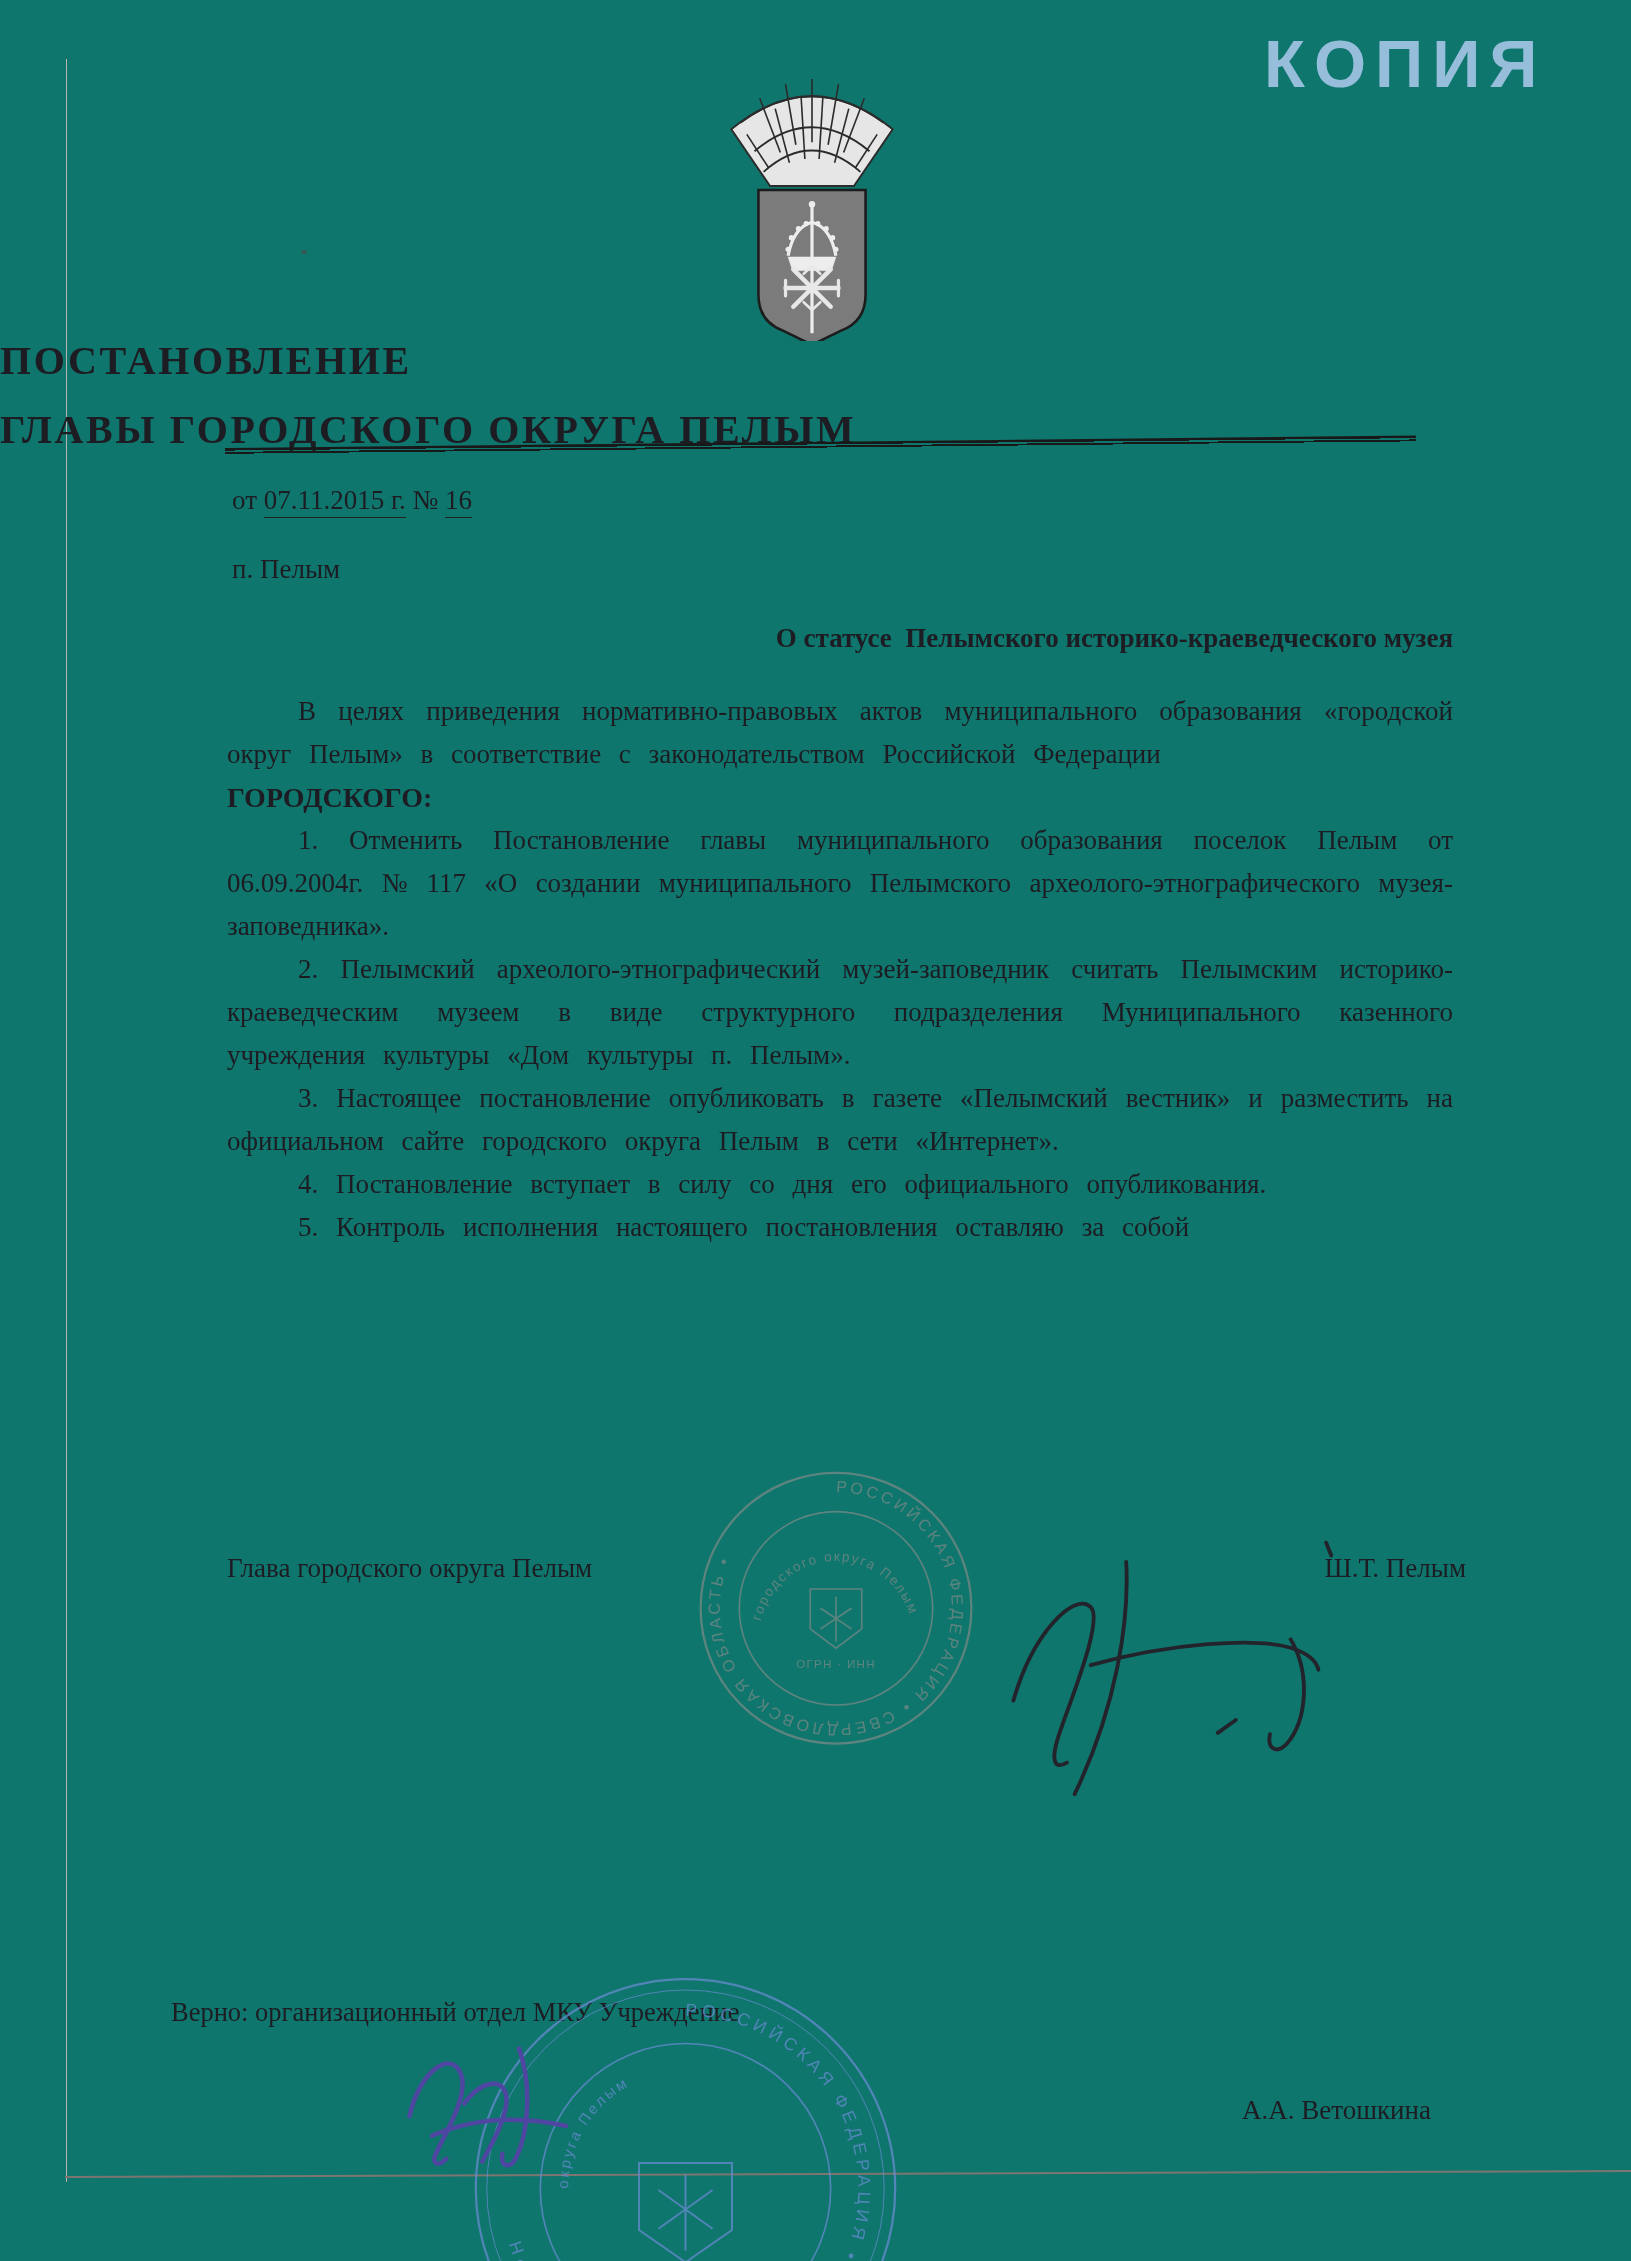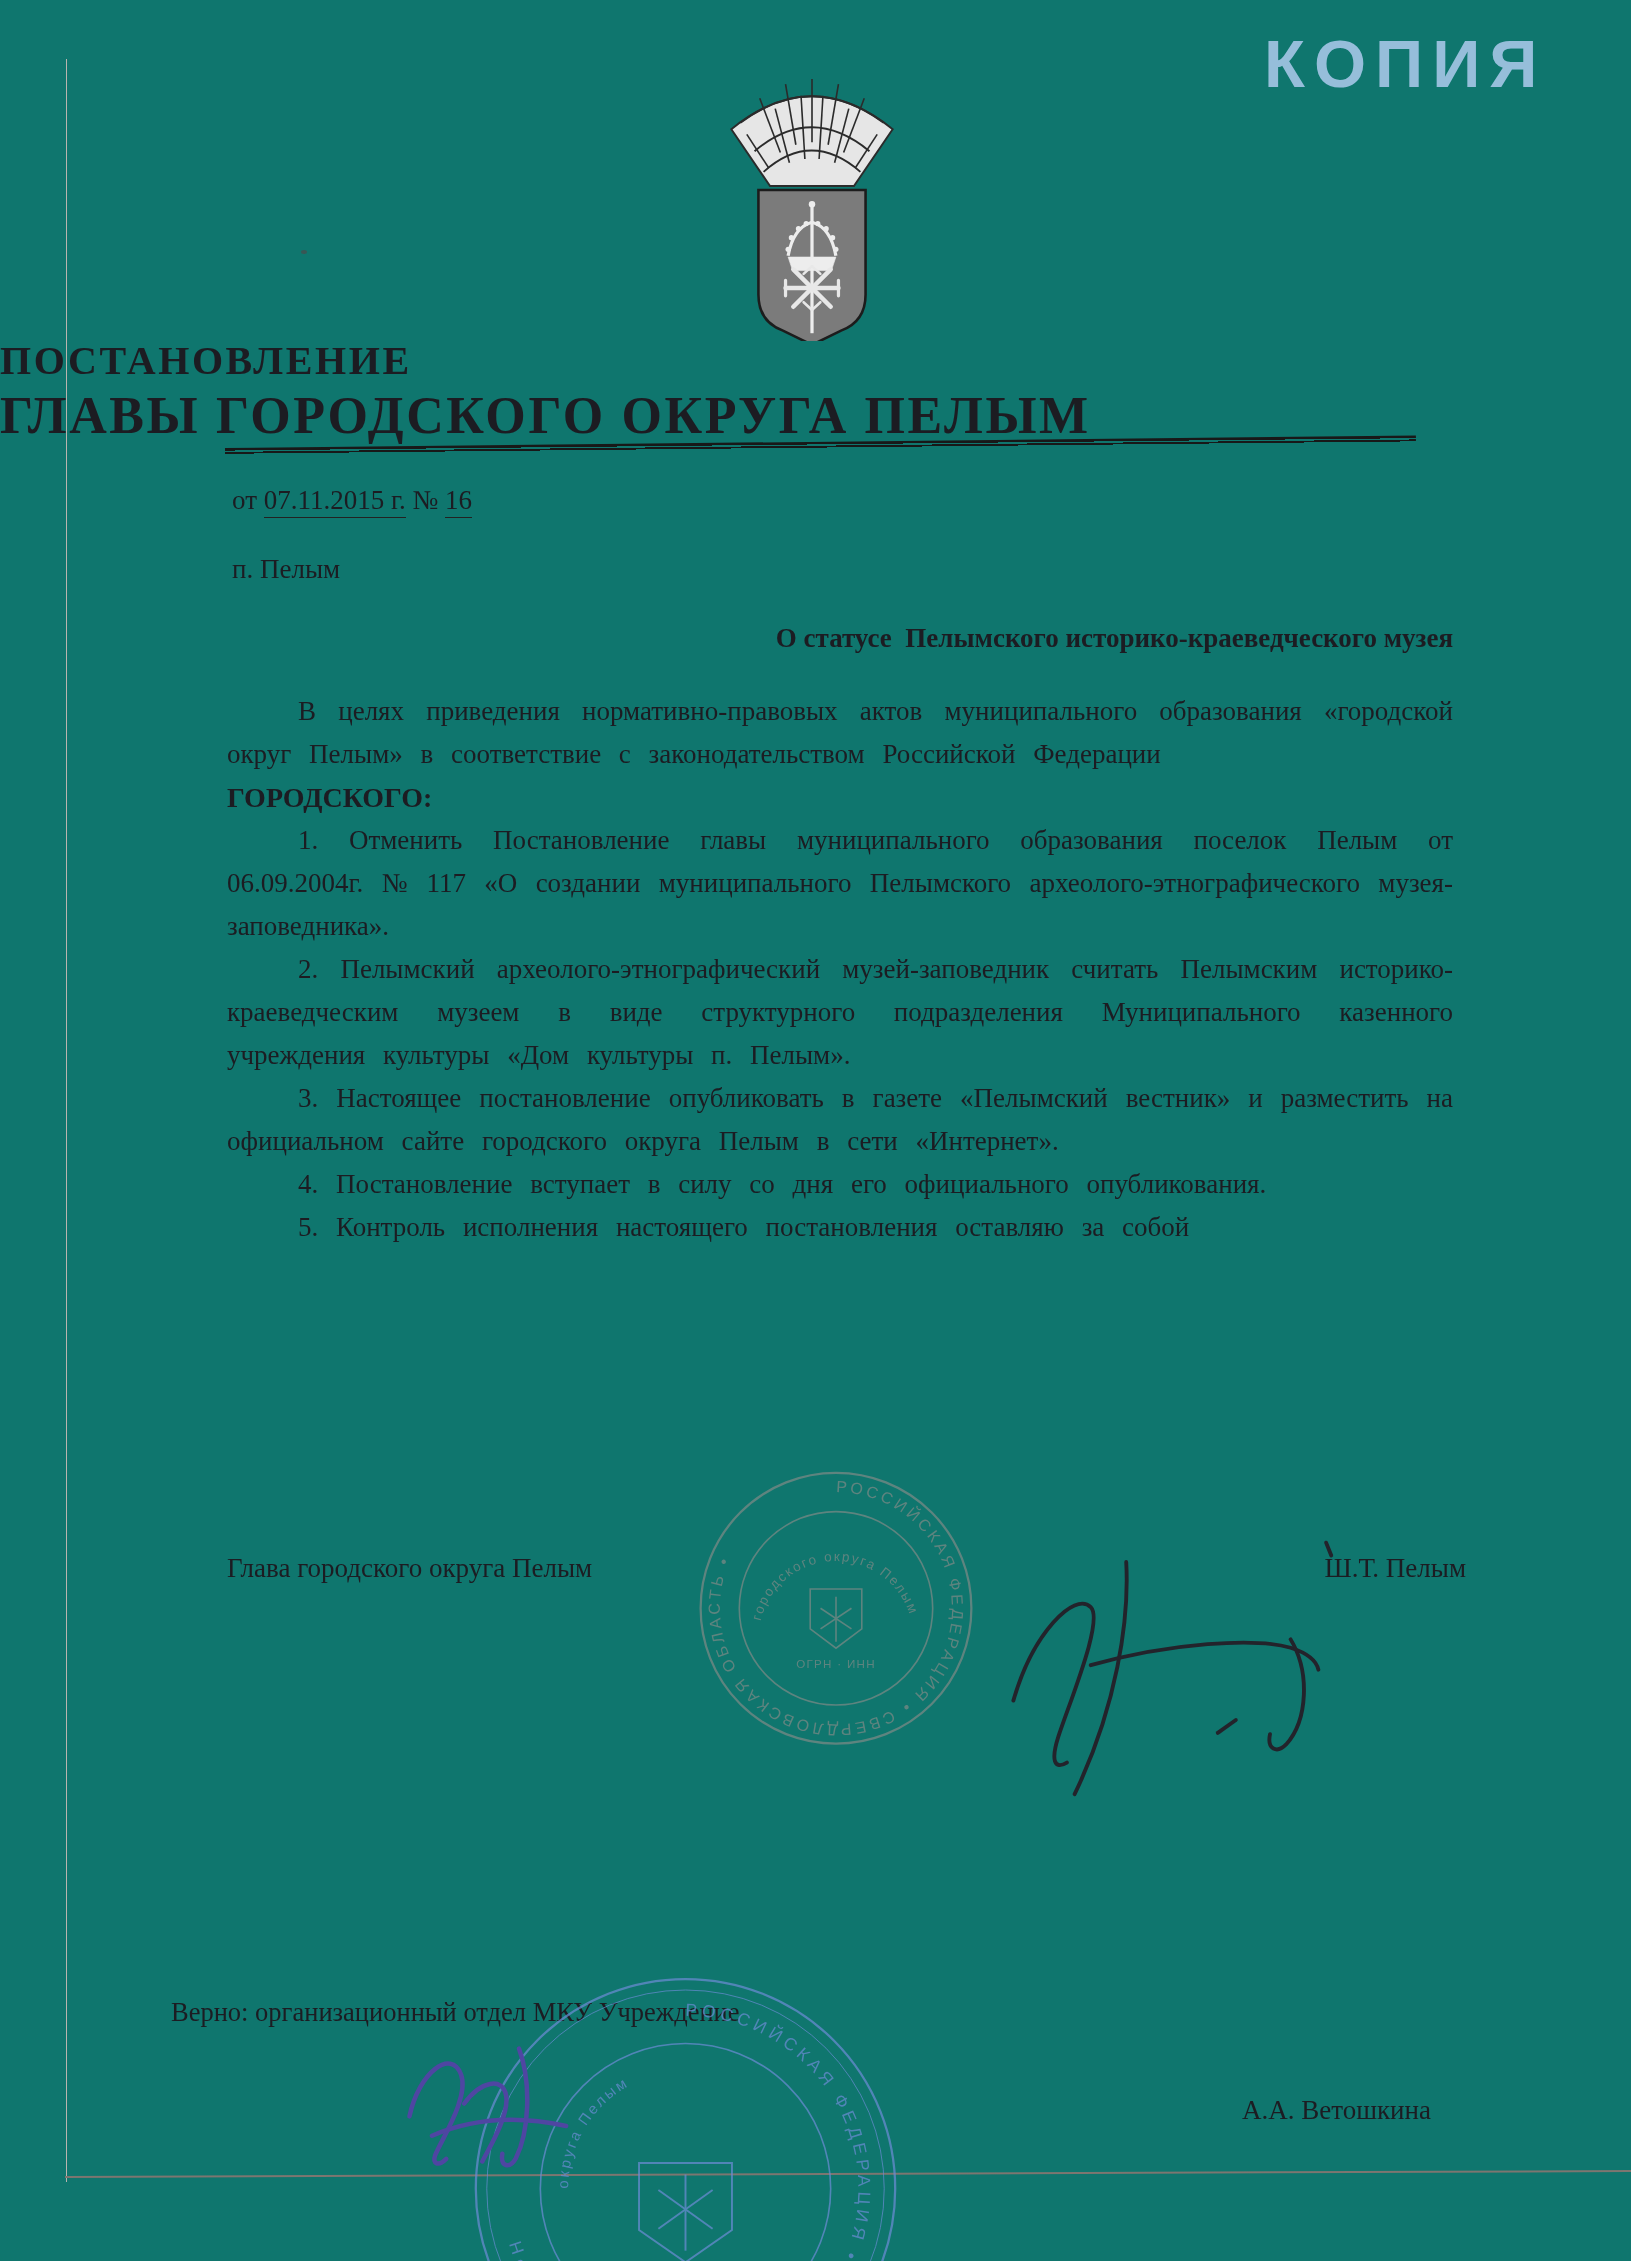--- a/index.html
+++ b/index.html
@@ -13,21 +13,21 @@
   .edge-bottom{left:65px;top:2176px;width:1568px;height:1.9px;background:#7d7670;transform:rotate(-0.22deg);transform-origin:left center;}
   .speck{left:301px;top:250px;width:5.8px;height:3.9px;background:#4a4a4a;border-radius:50%;opacity:.7;}
   
   .copy-mark{
     left:1264px;top:24.5px;width:271px;font-family:"Liberation Sans","DejaVu Sans",sans-serif;
     font-size:67px;font-weight:bold;letter-spacing:9px;color:#a9c9ea;opacity:.88;
   }
   
   .h-line{left:0;width:1631px;font-weight:bold;letter-spacing:2.6px;}
   .h1{top:337px;font-size:40px;}
-  .h2{top:386px;font-size:52px;}
+  .h2{top:406px;font-size:40px;}
   .rule{
     left:225px;top:448px;width:1191px;height:6.5px;
     background:linear-gradient(to bottom,#181818 0 2.6px,rgba(0,0,0,0) 2.6px 3.9px,#181818 3.9px 5.8px,rgba(0,0,0,0) 5.8px);
     transform:rotate(-0.6deg);transform-origin:left center;
   }
   .meta-date{left:232px;top:485px;font-size:27px;}
   .u{border-bottom:1.9px solid #222;padding-bottom:1.9px;}
   .meta-place{left:232px;top:554px;font-size:27px;}
   
   .body-col{left:227px;top:617px;width:1226px;font-size:27px;line-height:43px;}

